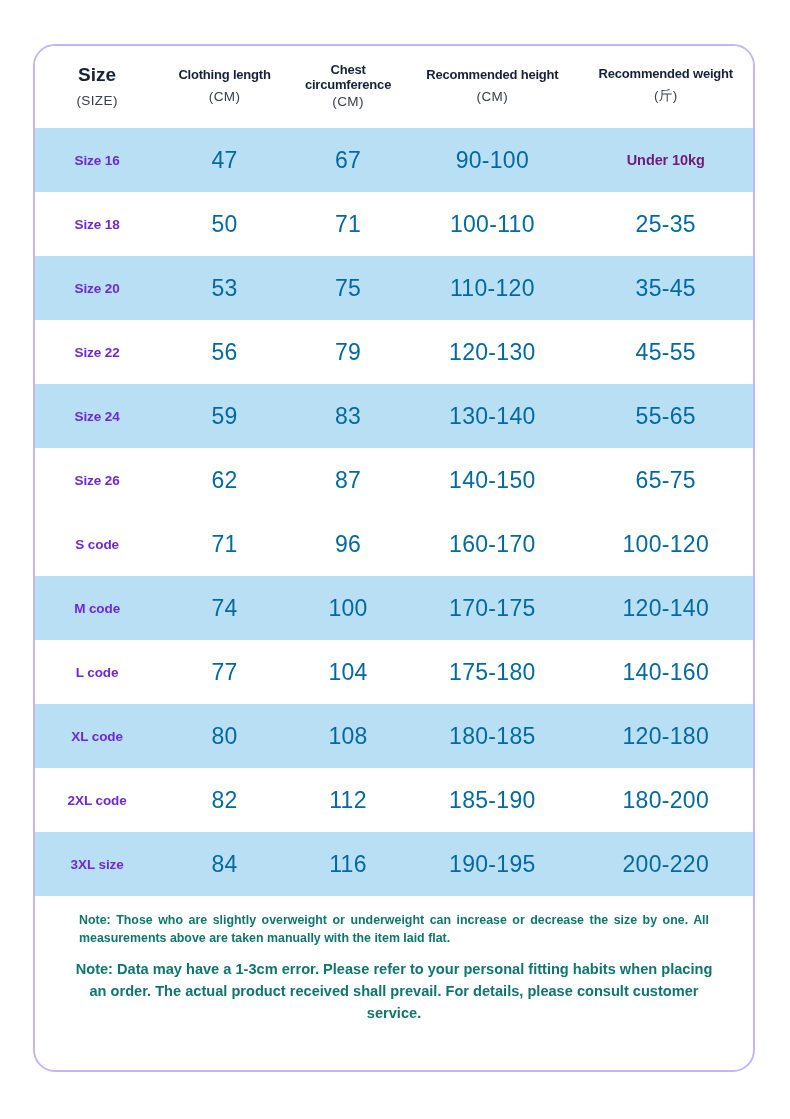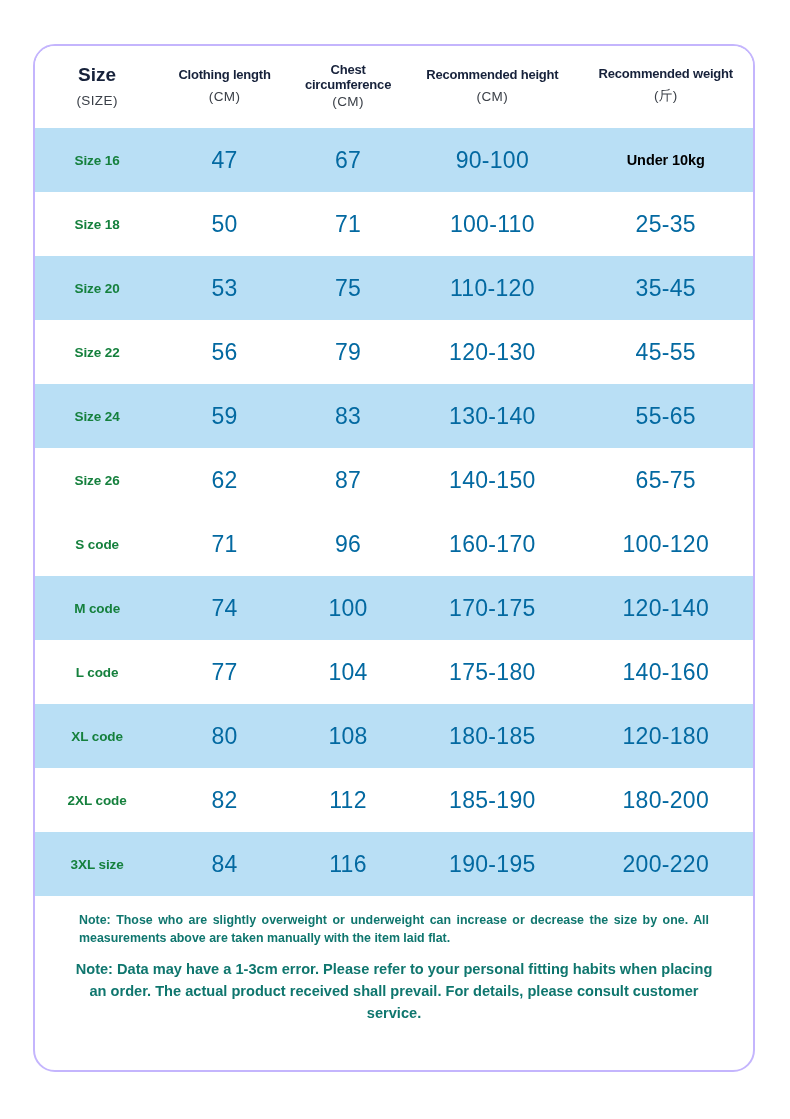--- a/index.html
+++ b/index.html
@@ -78,35 +78,35 @@
   tbody tr.odd  { background: #b9dff5; }
   tbody tr.even { background: #ffffff; }
 
   tbody td {
     text-align: center;
     vertical-align: middle;
     padding: 0 2px;
   }
 
   td.cell-size {
-    color: #15803d;
+    color: #6d28d9;
     font-weight: bold;
     font-size: 13.5px;
     letter-spacing: -0.1px;
     white-space: nowrap;
   }
   td.cell-num {
     color: #0369a1;
     font-size: 23px;
     font-weight: normal;
     letter-spacing: 0.3px;
     white-space: nowrap;
   }
   td.cell-num.strong {
-    color: #000000;
+    color: #701a75;
     font-size: 14.5px;
     font-weight: bold;
     letter-spacing: -0.1px;
   }
 
   
   .notes {
     padding: 16px 36px 10px 36px;
     background: #ffffff;
   }

